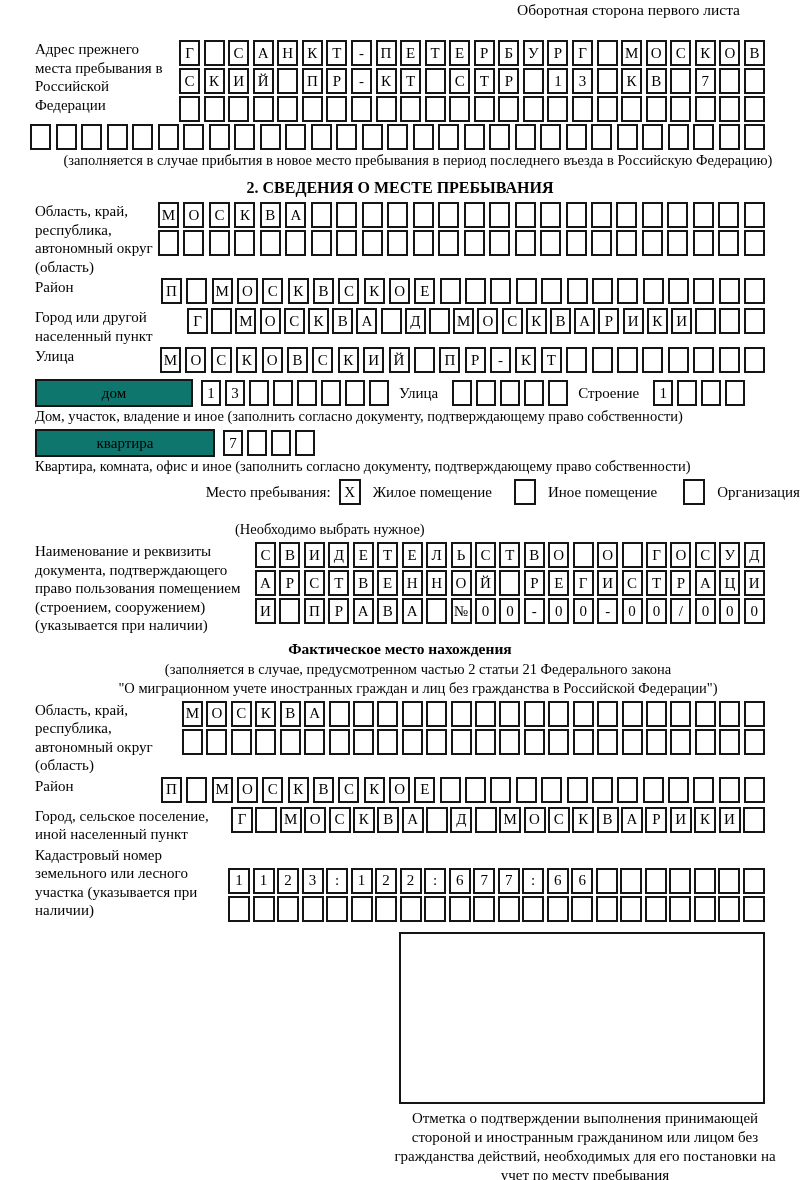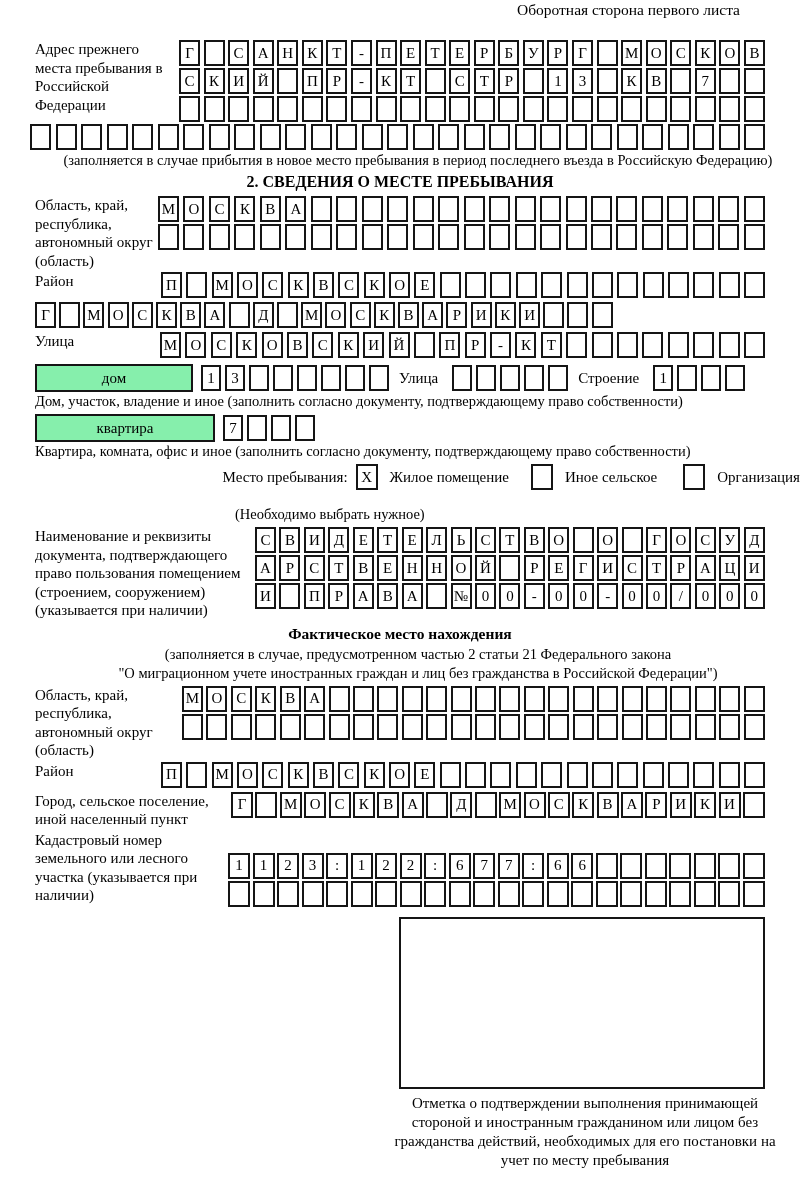--- a/index.html
+++ b/index.html
@@ -21,30 +21,30 @@
   .w605{width:605px;} .w510{width:510px;} .w583{width:583px;} .w534{width:534px;} .w537{width:537px;}
   .w735{width:735px;margin-left:30px;}
   .w534 .cell,.w537 .cell{width:22px;}
 
   
   .lw144{width:144px;} .lw123{width:123px;} .lw126{width:126px;} .lw152{width:152px;}
   .lw125{width:125px;} .lw220{width:220px;} .lw147{width:147px;} .lw196{width:196px;} .lw193{width:193px;}
 
   .note-c{text-align:center;font-size:14.5px;line-height:17px;margin-top:2px;padding-left:36px;}
   .note-l{margin:1px 0 2px 35px;font-size:14.5px;line-height:17px;}
-  .h2{margin-top:3px;text-align:center;font-weight:bold;font-size:16px;line-height:20px;}
+  .h2{margin-top:9px;text-align:center;font-weight:bold;font-size:16px;line-height:20px;}
   .h3{margin-top:4px;text-align:center;font-weight:bold;font-size:15.5px;line-height:20px;}
 
   .mt21{margin-top:21px;} .mt4{margin-top:4px;} .mt2{margin-top:2px;}
   .rows.off22{margin-top:22px;}
 
   
   .inline-row{display:flex;align-items:center;margin:4px 0 1px 35px;}
   .lblbox{flex:none;height:28px;box-sizing:border-box;border:2px solid #151515;
-          display:flex;align-items:center;justify-content:center;font-size:15px;background:#86efac;}
+          display:flex;align-items:center;justify-content:center;font-size:15px;background:#0f766e;}
   .lblbox.dom{width:158px;} .lblbox.kv{width:180px;}
   .cells{display:flex;gap:4px;margin-left:8px;}
   .cells .cell{width:20px;}
   .iltext{margin:0 6px 0 10px;font-size:15px;white-space:nowrap;}
 
   
   .stayrow{display:flex;align-items:center;margin:4px 0 16px 35px;font-size:15px;justify-content:flex-end;}
   .chk{flex:none;width:22px;height:26px;box-sizing:border-box;border:2px solid #151515;
        display:flex;align-items:center;justify-content:center;font-size:15px;margin-left:8px;background:#fff;}
   .chk.g2{margin-left:22px;} .chk.g3{margin-left:26px;}
@@ -263,20 +263,21 @@
         <span class="cell"></span>
         <span class="cell"></span>
         <span class="cell"></span>
         <span class="cell"></span>
         <span class="cell"></span>
         <span class="cell"></span>
       </div>
   </div>
 
   <div class="frow mt2">
+    <div class="flabel lw152">Город или другой населенный пункт</div>
     <div class="boxrow w578">
         <span class="cell">Г</span>
         <span class="cell"></span>
         <span class="cell">М</span>
         <span class="cell">О</span>
         <span class="cell">С</span>
         <span class="cell">К</span>
         <span class="cell">В</span>
         <span class="cell">А</span>
         <span class="cell"></span>
@@ -367,21 +368,21 @@
         <span class="cell"></span>
       </div>
   </div>
   <div class="note-l">Квартира, комната, офис и иное (заполнить согласно документу, подтверждающему право собственности)</div>
 
   <div class="stayrow">
     <span>Место пребывания:</span>
     <span class="chk">X</span>
     <span class="optlabel">Жилое помещение</span>
     <span class="chk g2"></span>
-    <span class="optlabel">Иное сельское</span>
+    <span class="optlabel">Иное помещение</span>
     <span class="chk g3"></span>
     <span class="optlabel">Организация</span>
   </div>
   <div class="staynote">(Необходимо выбрать нужное)</div>
 
   <div class="frow mt4">
     <div class="flabel lw220">Наименование и реквизиты документа, подтверждающего право пользования помещением (строением, сооружением) (указывается при наличии)</div>
     <div class="rows">
       <div class="boxrow w510">
           <span class="cell">С</span>

